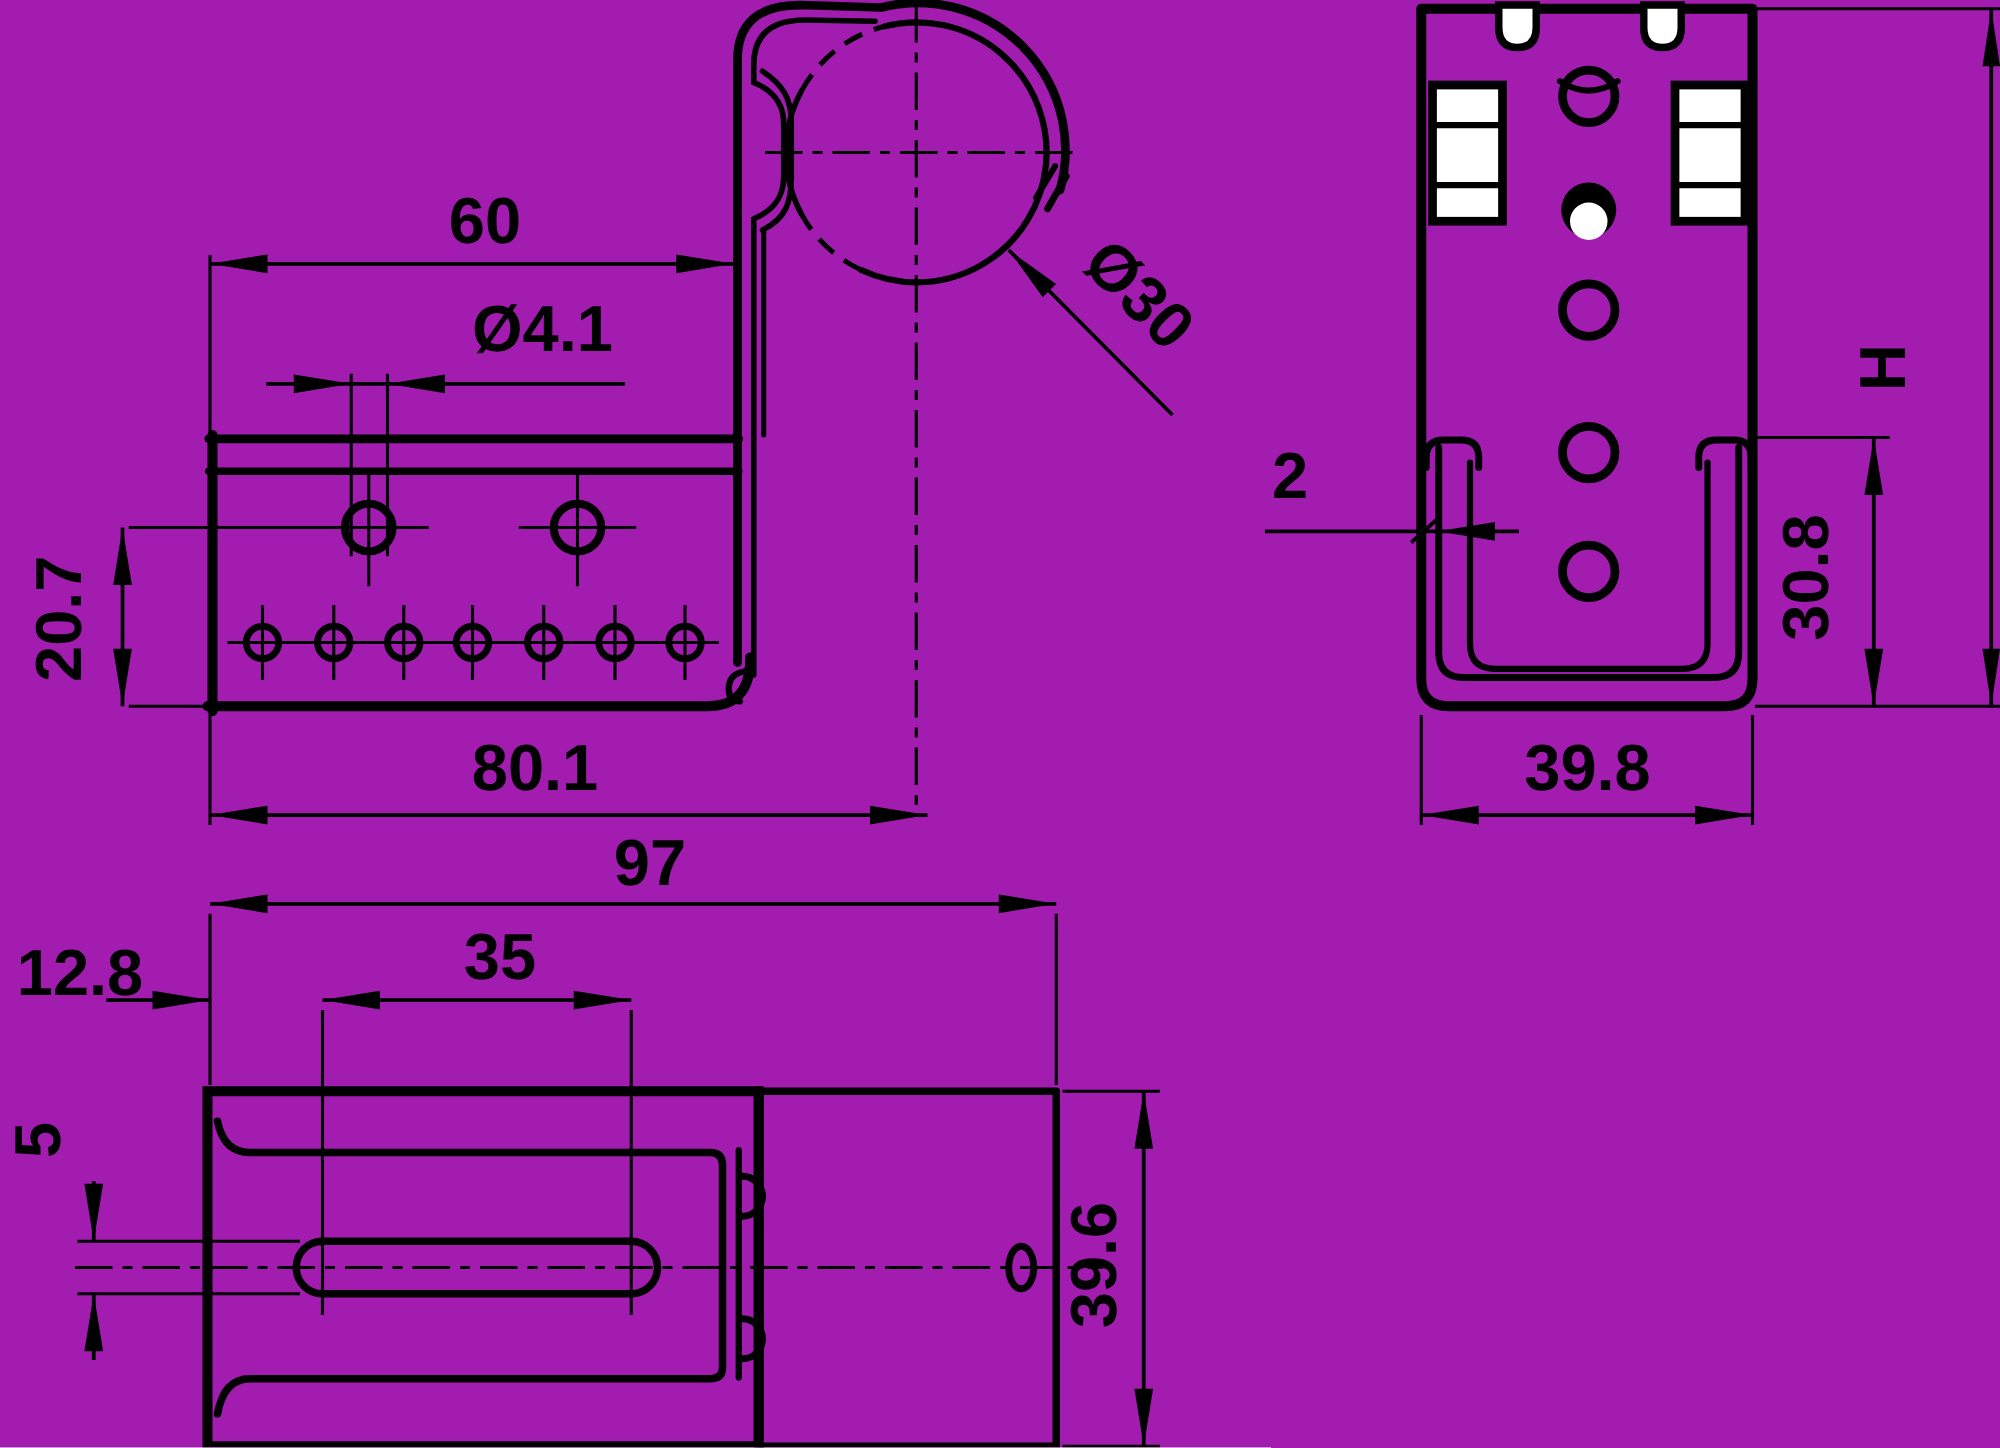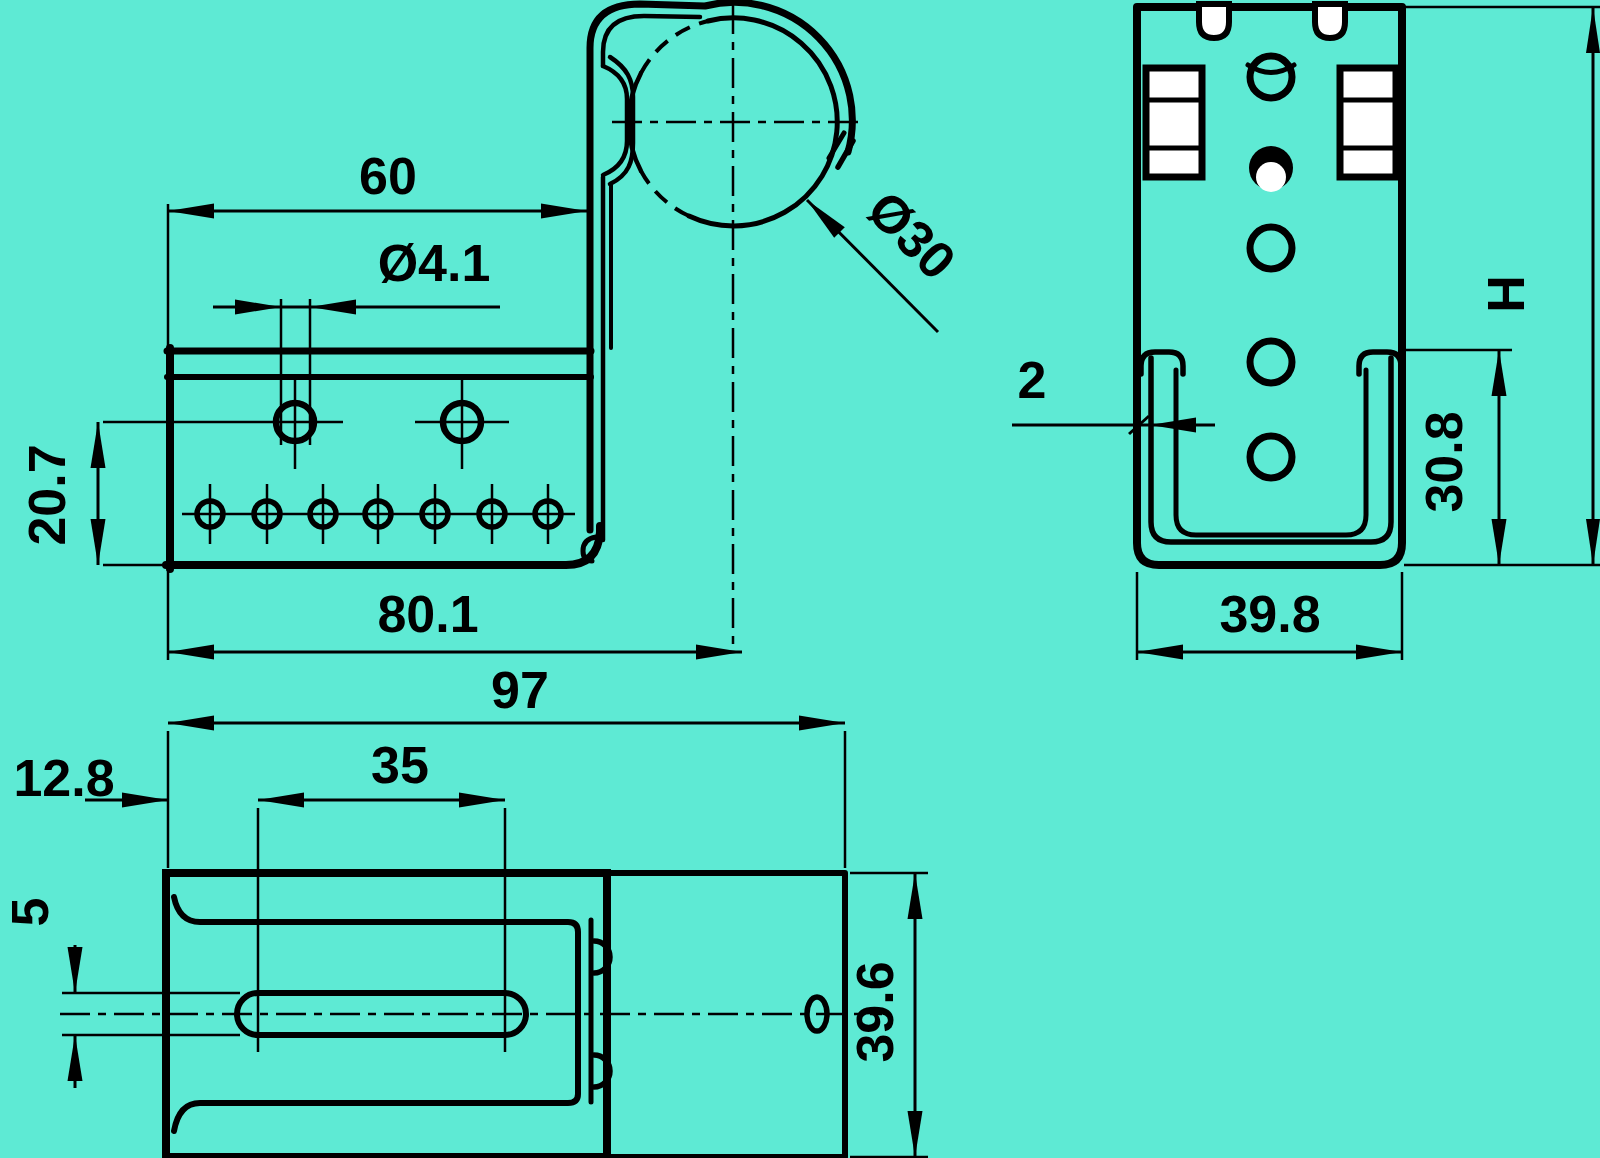--- a/index.html
+++ b/index.html
@@ -1,16 +1,16 @@
 <!DOCTYPE html>
 <html><head>
 <meta charset="utf-8">
 <style>
   html,body{margin:0;padding:0;background:#fff;}
-  #canvas{position:relative;width:1600px;height:1158px;background:#5eead4;overflow:hidden;
+  #canvas{position:relative;width:1600px;height:1158px;background:#a21caf;overflow:hidden;
           font-family:"Liberation Sans", sans-serif;}
   svg{position:absolute;top:0;left:0;}
   .oln{stroke:#000;fill:none;stroke-linecap:round;stroke-linejoin:round;}
   .dim{stroke:#000;fill:none;stroke-width:3;}
   .ext{stroke:#000;fill:none;stroke-width:2.5;}
   .cl{stroke:#000;fill:none;stroke-width:2.5;stroke-dasharray:30 8 8 8;}
   .hid{stroke:#000;fill:none;stroke-width:4;stroke-dasharray:16 10;}
   .ah{fill:#000;stroke:none;}
   text{fill:#000;font-weight:600;font-size:52px;font-family:"Liberation Sans",sans-serif;}
 </style>

